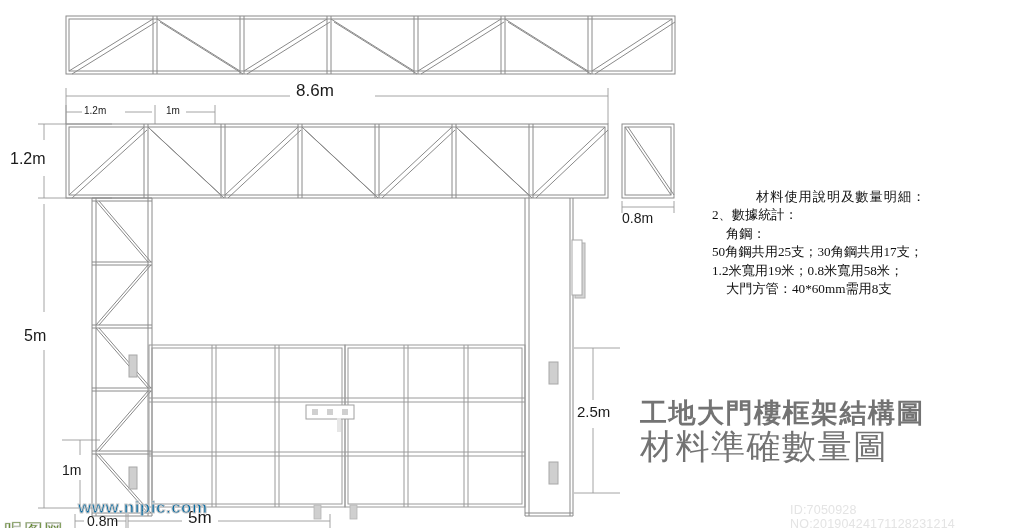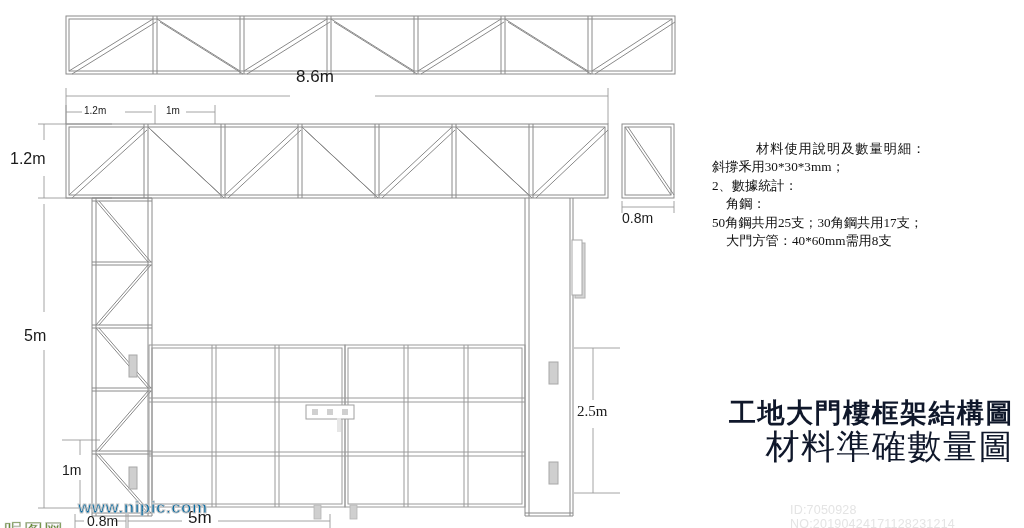--- a/index.html
+++ b/index.html
@@ -41,30 +41,31 @@
     line-height: 18.4px;
     color: #111111;
     white-space: nowrap;
   }
   #notes-block .note-line {
     display: block;
   }
   #notes-title {
     padding-left: 44px;
     letter-spacing: 1px;
+    margin-top: 48px;
   }
   .indent-1 { padding-left: 14px; }
   #title-block {
     position: absolute;
     left: 640px;
     top: 396px;
     width: 374px;
-    text-align: right;
+    text-align: left;
     font-family: "Liberation Serif", serif;
-    color: #0f172a;
+    color: #737373;
   }
   #title-line-1 {
     display: block;
     font-size: 27px;
     line-height: 34px;
     letter-spacing: 1.5px;
     font-weight: 600;
   }
   #title-line-2 {
     display: block;
@@ -341,46 +342,46 @@
       <line x1="330" y1="514" x2="330" y2="528"></line>
 
       <line x1="75" y1="521" x2="84" y2="521"></line>
       <line x1="114" y1="521" x2="126" y2="521"></line>
       <line x1="75" y1="514" x2="75" y2="528"></line>
       <line x1="126" y1="514" x2="126" y2="528"></line>
     </g>
 
   </svg>
 
-  <div class="dim-label" style="left:296px; top:67px; font-size:17px;">8.6m</div>
+  <div class="dim-label" style="left:296px; top:81px; font-size:17px;">8.6m</div>
 
   <div class="dim-label" style="left:84px; top:105px; font-size:10px;">1.2m</div>
 
   <div class="dim-label" style="left:166px; top:105px; font-size:10px;">1m</div>
 
   <div class="dim-label" style="left:10px; top:150px; font-size:16px;">1.2m</div>
 
   <div class="dim-label" style="left:24px; top:327px; font-size:16px;">5m</div>
 
   <div class="dim-label" style="left:62px; top:462px; font-size:14px;">1m</div>
 
   <div class="dim-label" style="left:622px; top:210px; font-size:14px;">0.8m</div>
 
-  <div class="dim-label" style="left:577px; top:403px; font-size:15px;font-family:Liberation Serif, serif;">2.5m</div>
+  <div class="dim-label" style="left:577px; top:403px; font-size:15px;">2.5m</div>
 
   <div class="dim-label" style="left:188px; top:508px; font-size:17px;">5m</div>
 
   <div class="dim-label" style="left:87px; top:513px; font-size:14px;">0.8m</div>
 
   <div id="notes-block">
     <span class="note-line" id="notes-title">材料使用說明及數量明細：</span>
-    <span class="note-line">斜撐釆用30*30*3mm；</span>
     <span class="note-line">2、數據統計：</span>
     <span class="note-line indent-1">角鋼：</span>
     <span class="note-line">50角鋼共用25支；30角鋼共用17支；</span>
+    <span class="note-line">1.2米寬用19米；0.8米寬用58米；</span>
     <span class="note-line indent-1">大門方管：40*60mm需用8支</span>
   </div>
 
   <div id="title-block">
     <span id="title-line-1">工地大門樓框架結構圖</span>
     <span id="title-line-2">材料準確數量圖</span>
   </div>
 
   <div id="watermark-logo">昵图网</div>
   <div id="watermark-url">www.nipic.com</div>

